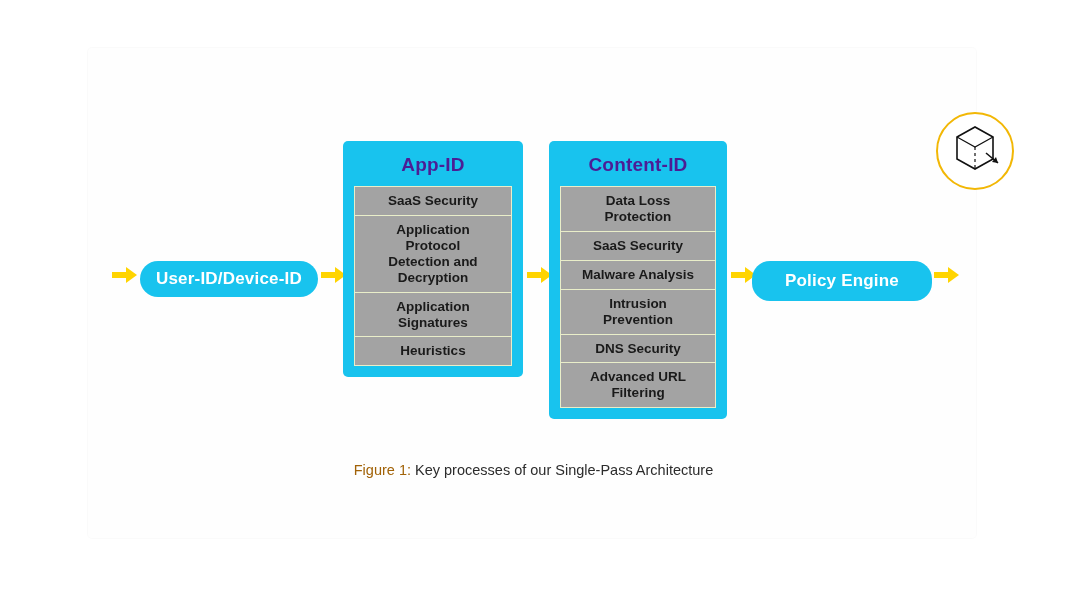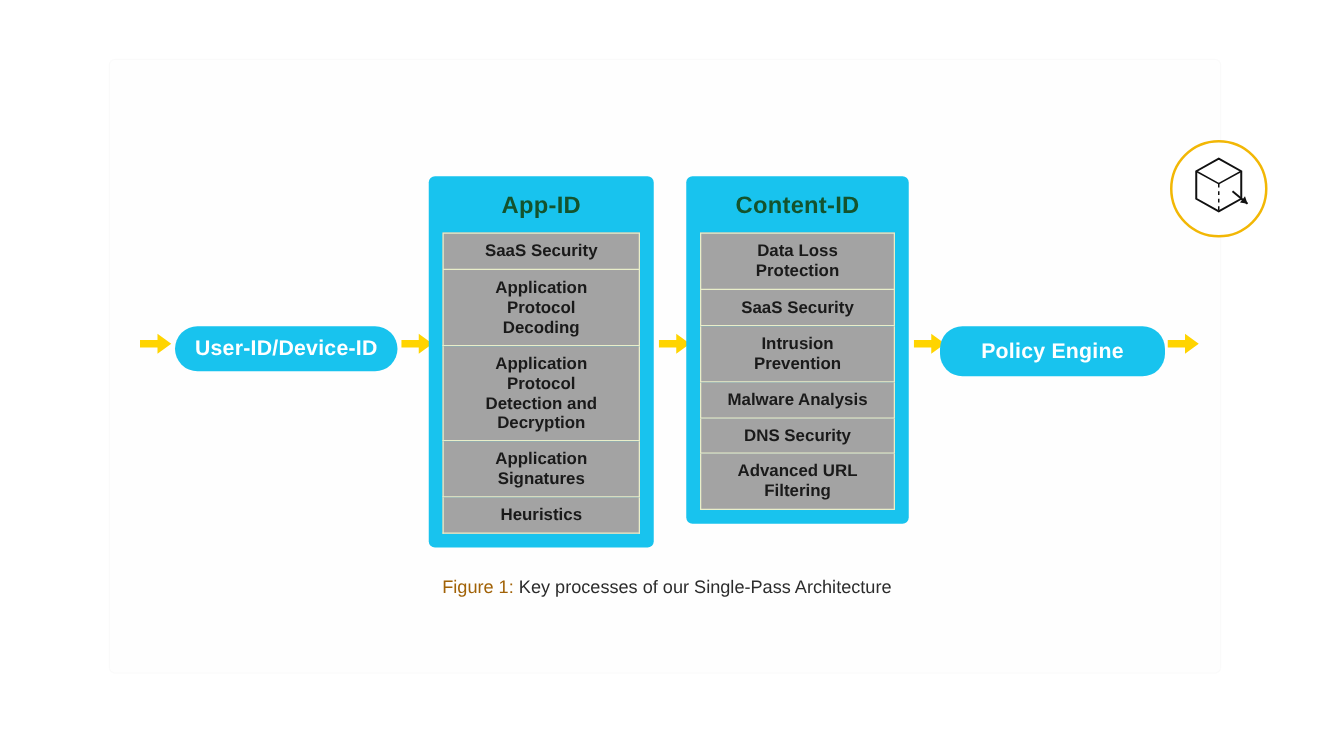--- a/index.html
+++ b/index.html
@@ -62,21 +62,21 @@
   }
 
   .stack {
     position: absolute;
     background: #18c3ee;
     border-radius: 5px;
     padding: 8px 11px 11px 11px;
     box-sizing: border-box;
   }
   .stack-title {
-    color: #14532d;
+    color: #4c1d95;
     font-weight: bold;
     font-size: 19px;
     text-align: center;
     padding: 5px 0 10px 0;
     letter-spacing: 0.2px;
   }
   .item {
     background: #a3a3a3;
     border: 1px solid #e9eec9;
     color: #1a1a1a;
@@ -170,32 +170,31 @@
         </svg>
     </div>
 
     <div class="pill" id="userid-pill">
       <span>User-ID/Device-ID</span>
     </div>
 
     <div class="stack" id="appid">
       <div class="stack-title">App-ID</div>
       <div class="item">SaaS Security</div>
-      <div class="item">Application Protocol Decoding</div>
       <div class="item">Application Protocol Detection and Decryption</div>
       <div class="item">Application Signatures</div>
       <div class="item">Heuristics</div>
     </div>
 
     <div class="stack" id="contentid">
       <div class="stack-title">Content-ID</div>
       <div class="item">Data Loss Protection</div>
       <div class="item">SaaS Security</div>
+      <div class="item">Malware Analysis</div>
       <div class="item">Intrusion Prevention</div>
-      <div class="item">Malware Analysis</div>
       <div class="item">DNS Security</div>
       <div class="item">Advanced URL Filtering</div>
     </div>
 
     <div class="pill" id="policy-pill">
       <span>Policy Engine</span>
     </div>
 
     <div class="badge">
       <span>

